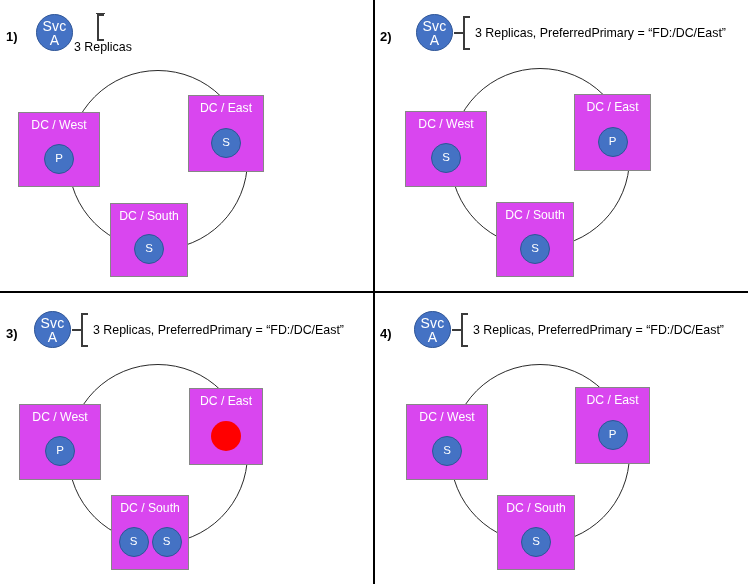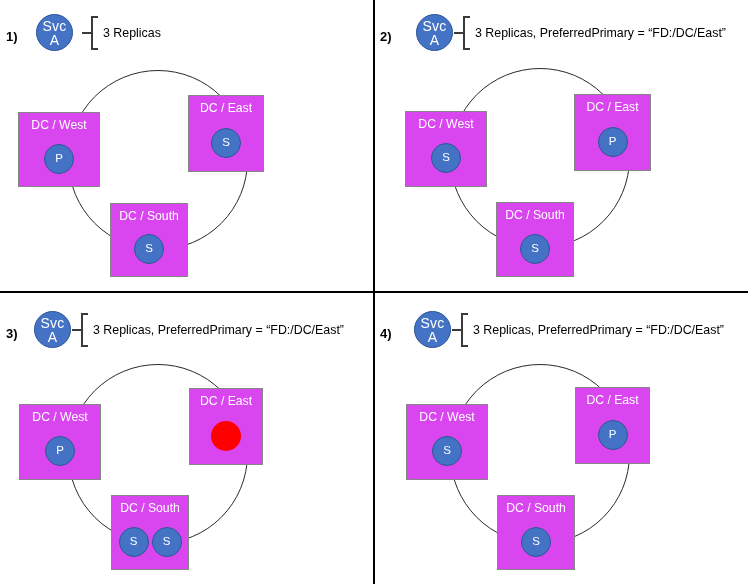--- a/index.html
+++ b/index.html
@@ -159,21 +159,21 @@
   <div class="divider-h"></div>
 
   <div class="panel panel-1">
     <div class="panel-index" style="left:6px; top:30px;">1)</div>
 
     <div class="svc-node" style="left:36px; top:14px;">
       <span>Svc</span>
       <span>A</span>
     </div>
 
-    <div class="bracket-wrap" style="left:82px; top:13px;">
+    <div class="bracket-wrap" style="left:69px; top:13px;flex-direction:column;">
       <div class="bracket-stem"></div>
       <div class="bracket"></div>
       <div class="bracket-label">3 Replicas</div>
     </div>
 
     <div class="ring" style="left:68px; top:70px; width:180px; height:180px;"></div>
 
     <div class="dc-box" style="left:18px; top:112px; width:82px; height:75px;">
       <div class="dc-title">DC / West</div>
       <div class="replica-row">

